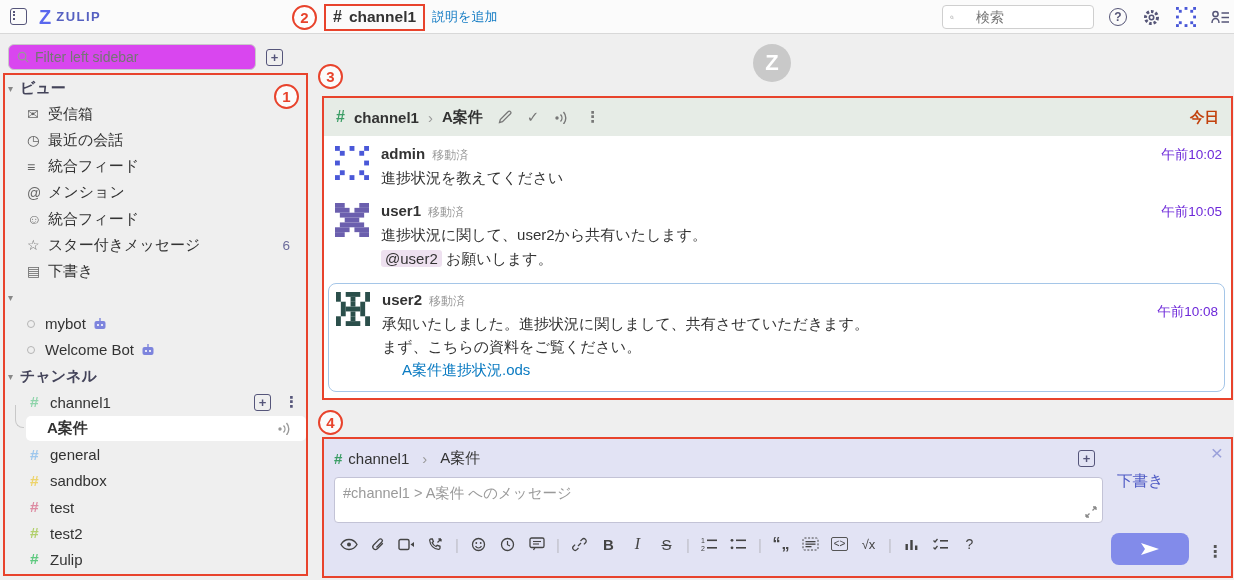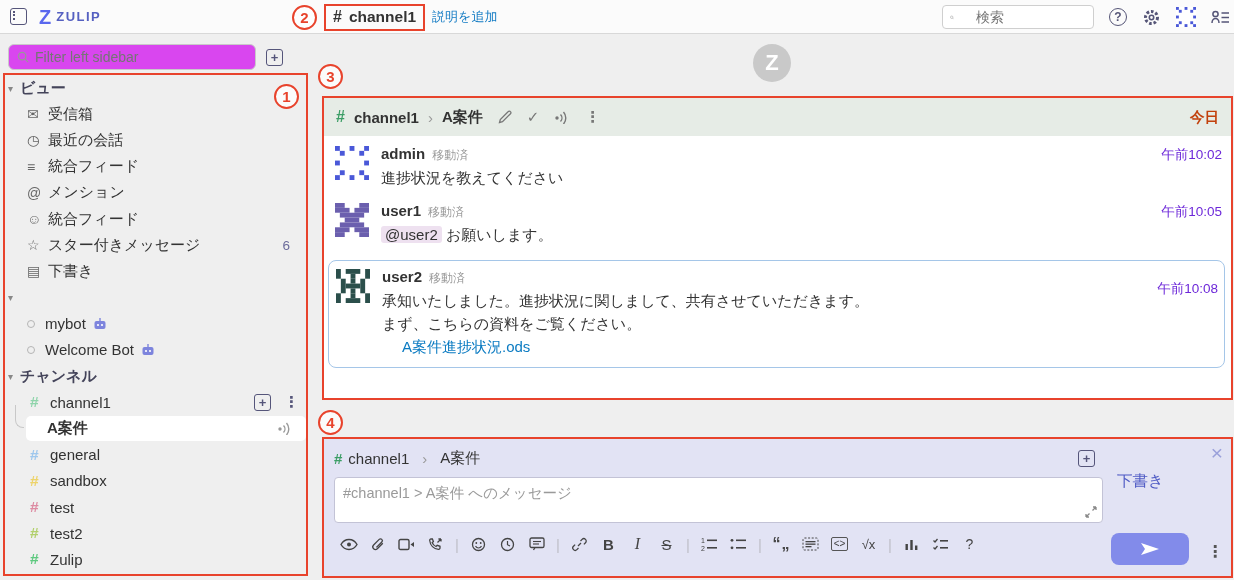--- a/index.html
+++ b/index.html
@@ -363,20 +363,21 @@
                 <rect x="0" y="6" width="2" height="1"></rect>
                 <rect x="5" y="6" width="2" height="1"></rect>
               </g>
             </svg>
           </span>
         <div class="sline">
           <span class="sender">user1</span>
           <span class="tag">移動済</span>
         </div>
         <span class="time">午前10:05</span>
+        <div class="body">進捗状況に関して、user2から共有いたします。</div>
         <div class="body">
           <span class="mention">@user2</span><span> お願いします。</span>
         </div>
       </div>
 
       <div class="selected-msg">
         <div class="msg">
           <span class="avatar">
               <svg width="34" height="34" viewBox="0 0 7 7">
                 <rect width="7" height="7" fill="#fff"></rect>

